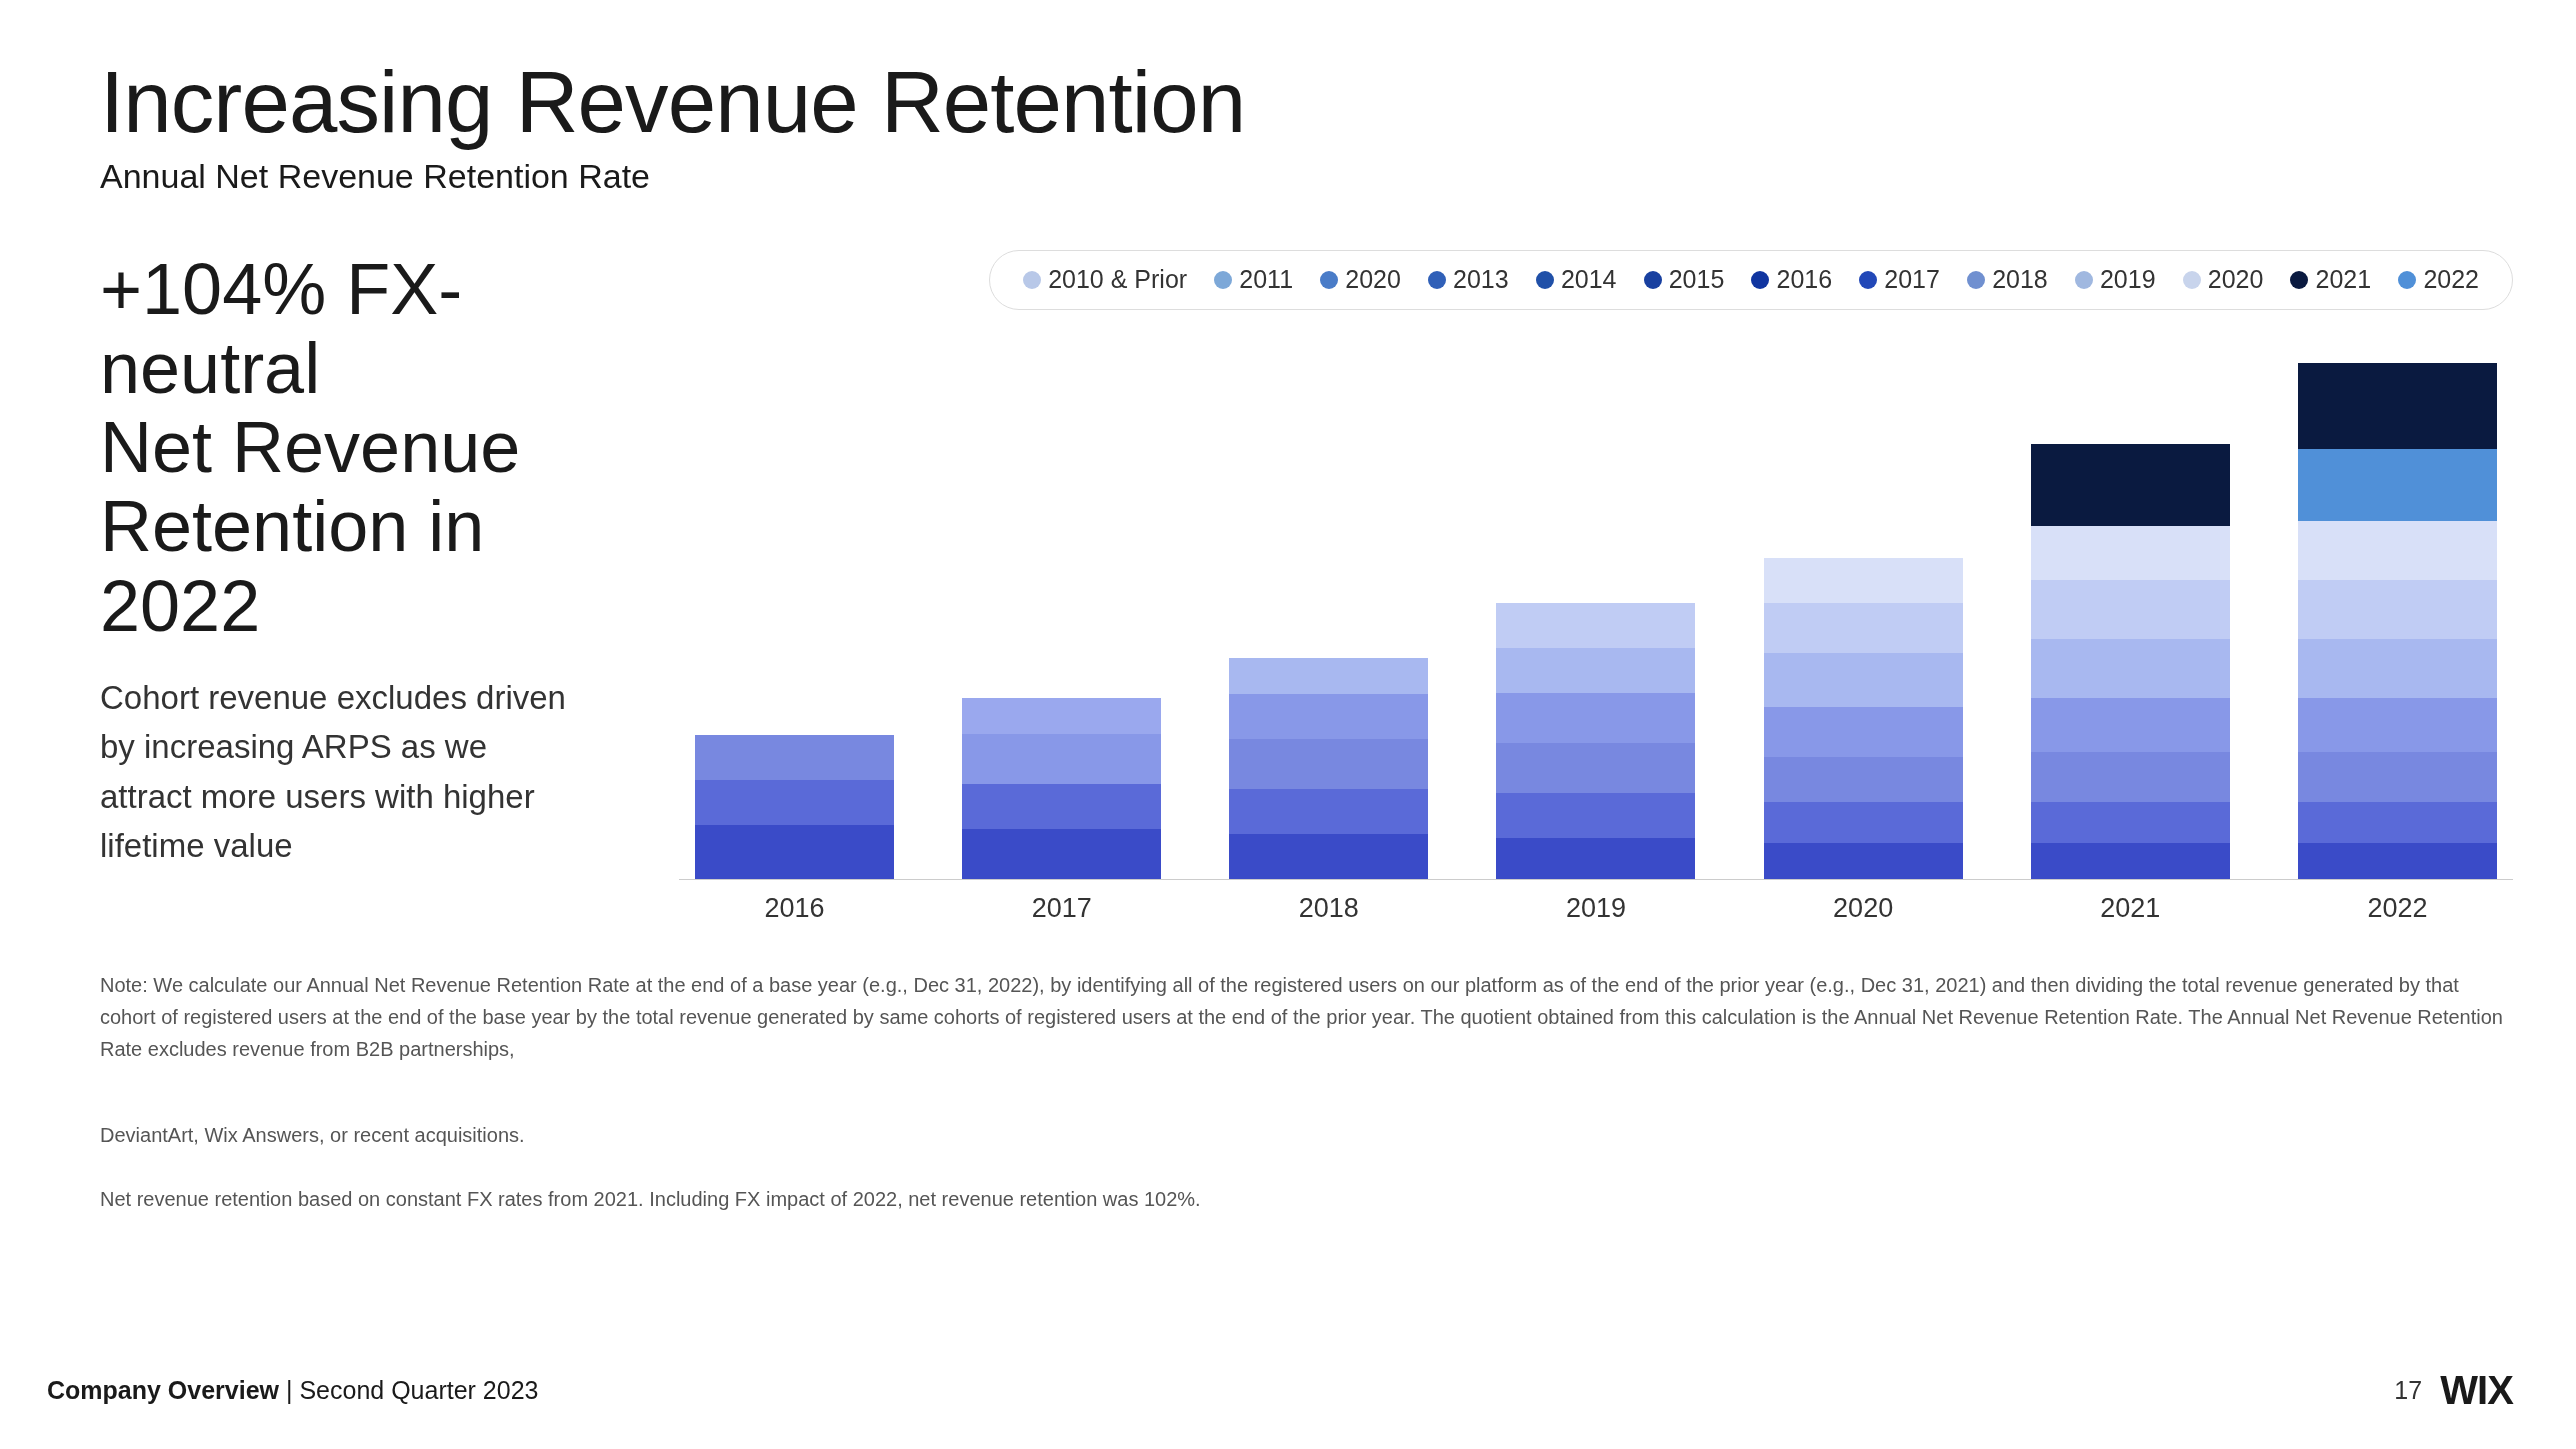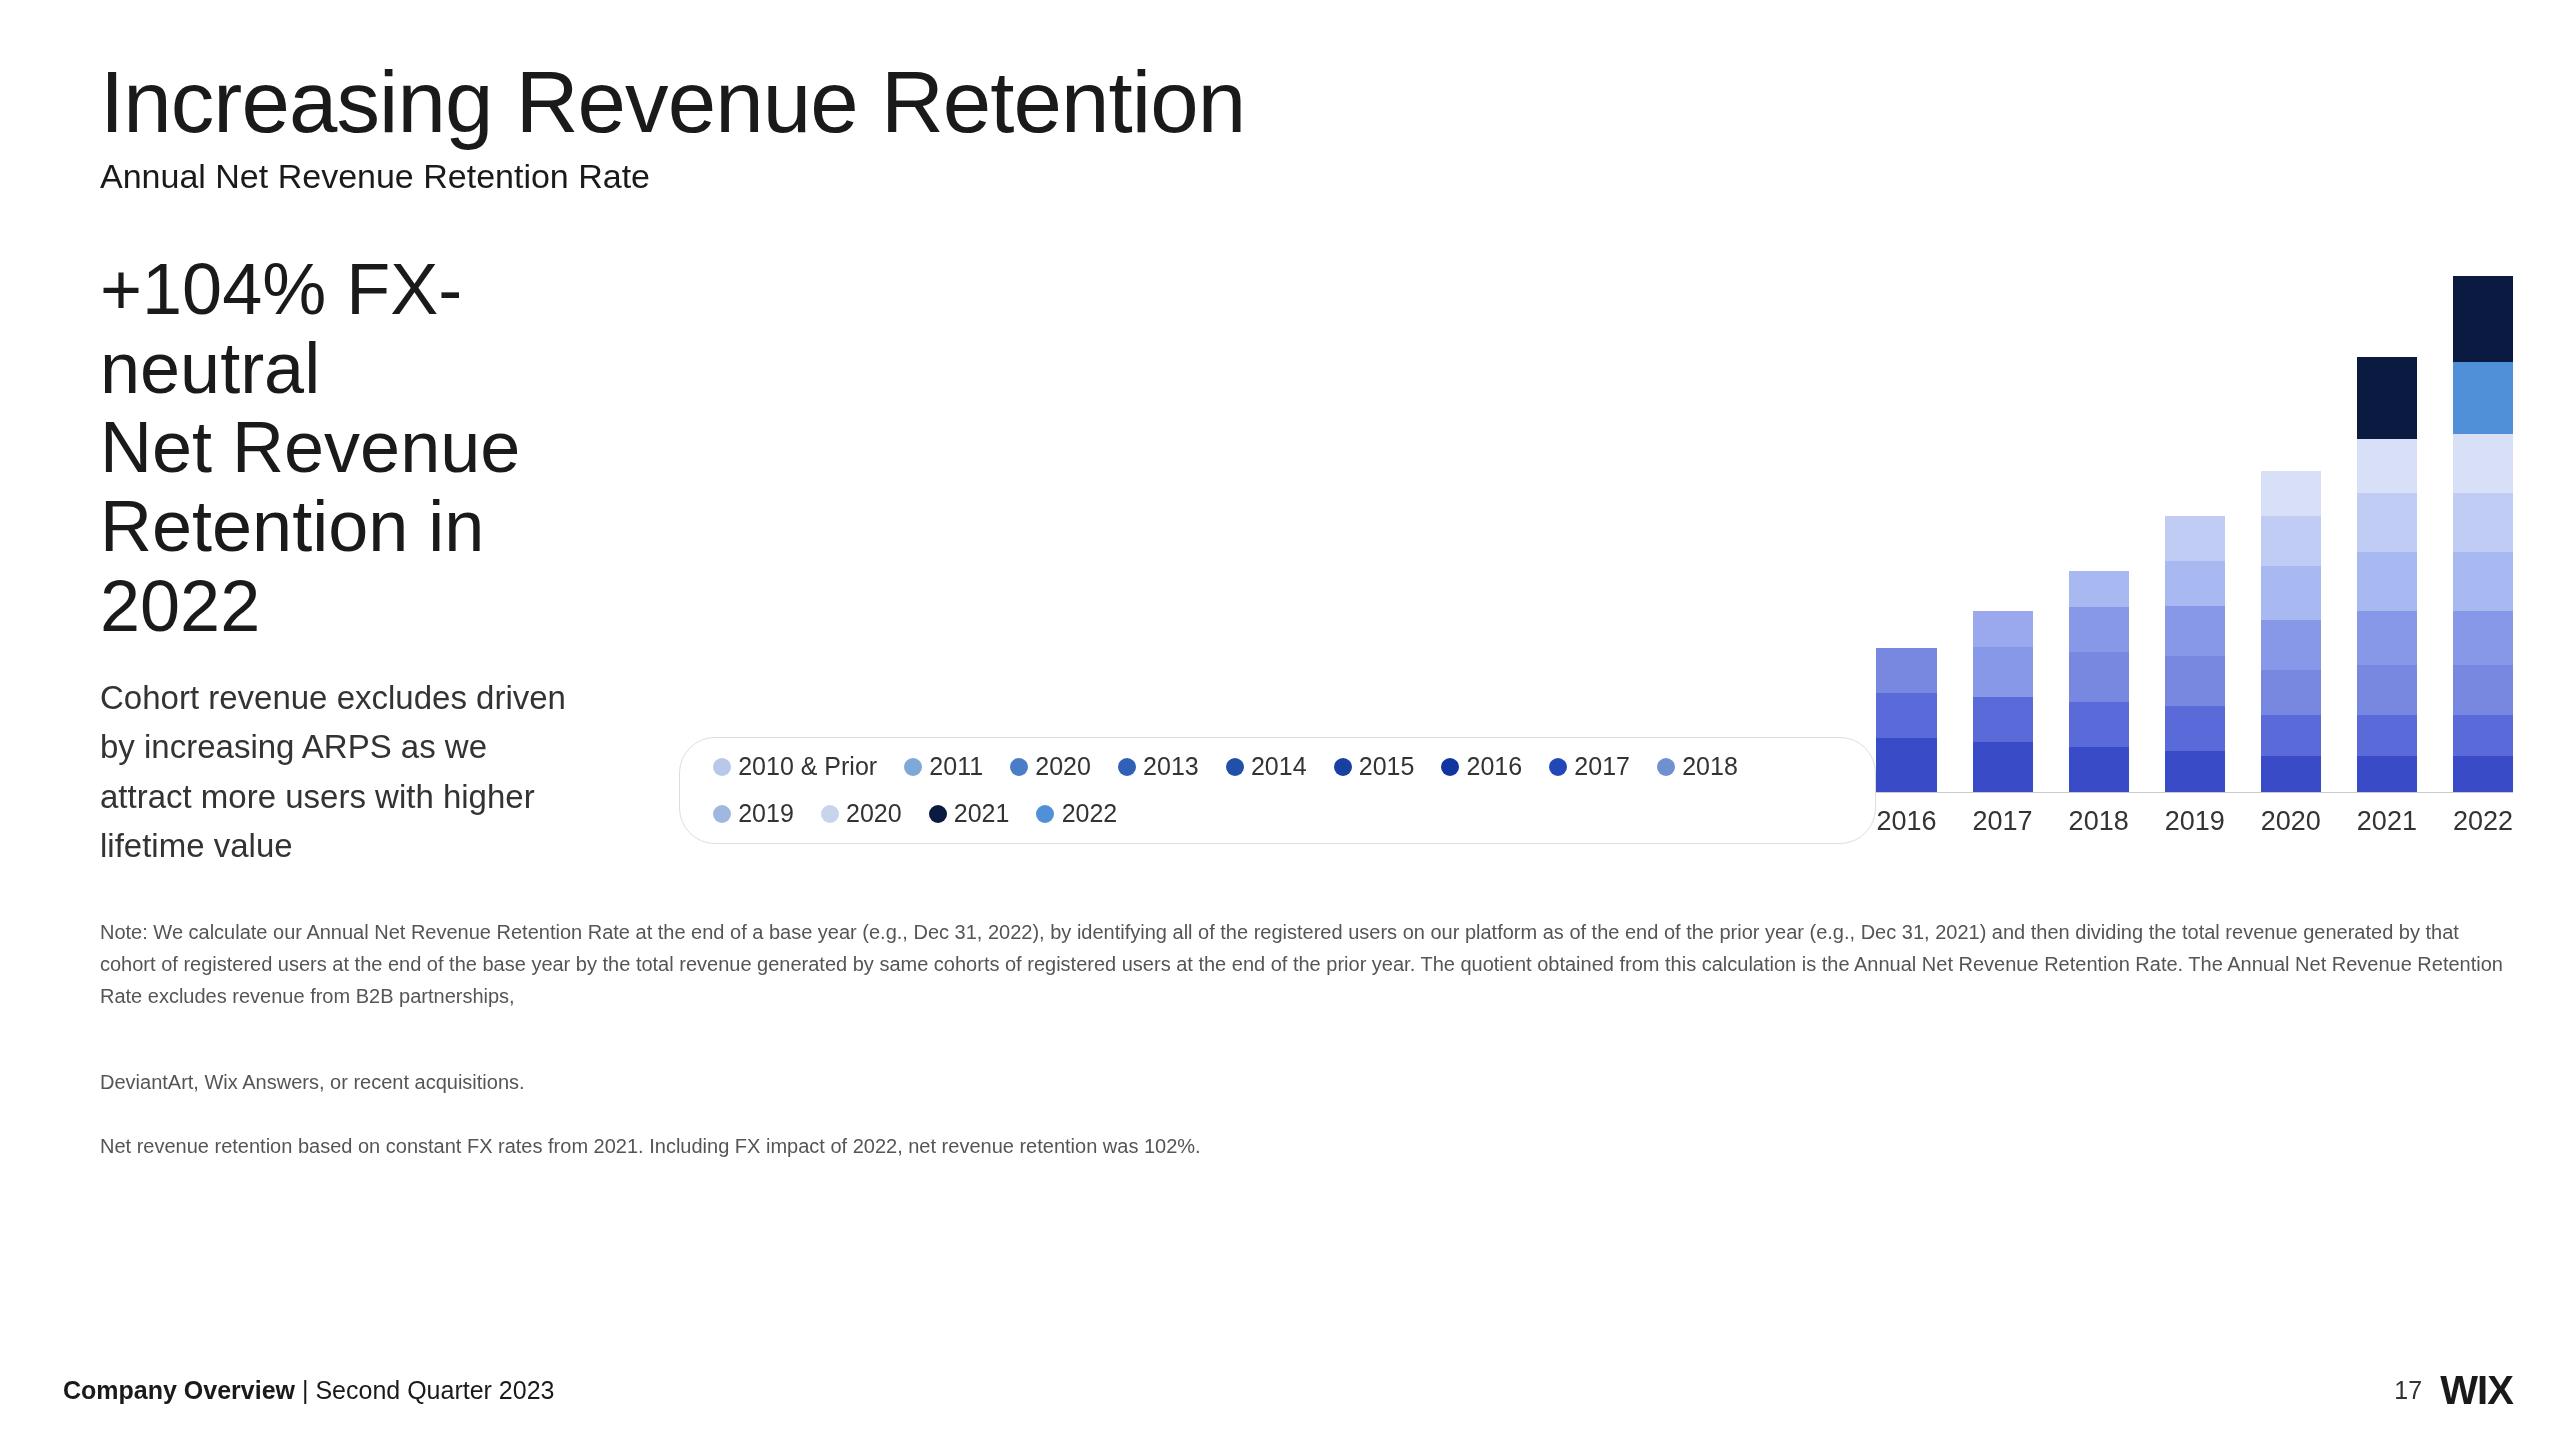--- a/index.html
+++ b/index.html
@@ -68,21 +68,21 @@
       font-size: 33px;
       color: #333;
       margin-top: 27px;
       line-height: 1.5;
       max-width: 471px;
     }
 
     .right-panel {
       flex: 1;
       display: flex;
-      flex-direction: row;
+      flex-direction: column;
     }
 
     .legend {
       display: flex;
       flex-direction: row;
       flex-wrap: wrap;
       gap: 18px 27px;
       margin-bottom: 27px;
       align-items: center;
       border: 0.9px solid #ddd;
@@ -160,21 +160,21 @@
     .footnote-right {
       flex: 1;
       font-size: 20px;
       color: #555;
       line-height: 1.6;
     }
 
     .footer {
       position: absolute;
       bottom: 36px;
-      left: 63px;
+      left: 47px;
       right: 63px;
       display: flex;
       align-items: center;
       justify-content: space-between;
     }
 
     .footer-left {
       font-size: 25px;
       color: #1a1a1a;
     }

